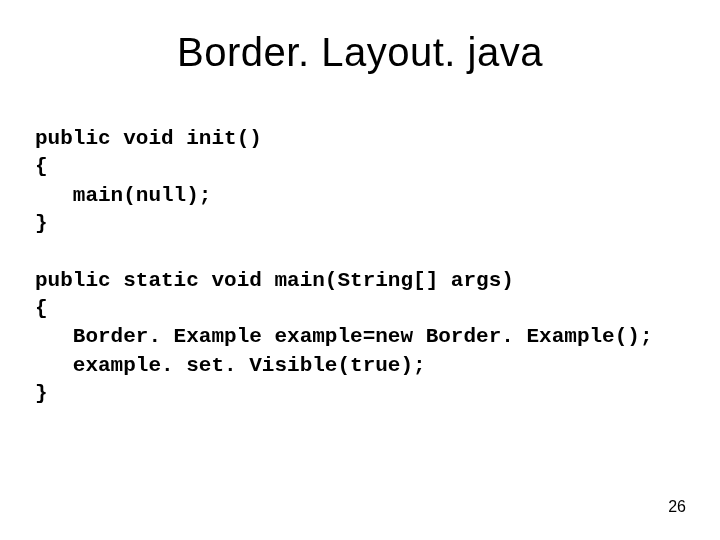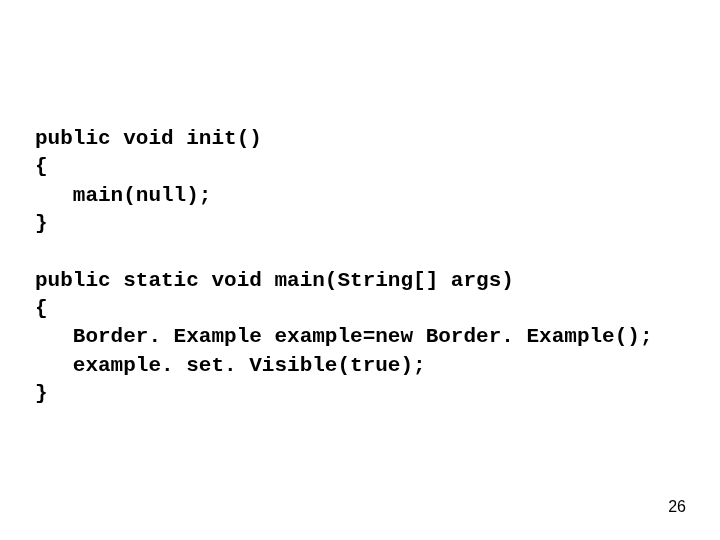--- a/index.html
+++ b/index.html
@@ -43,20 +43,21 @@
     bottom: 24px;
     right: 34px;
     font-size: 16px;
     color: #000000;
   }
 </style>
 </head>
 <body>
 
 <div class="slide">
+  <div class="title">Border. Layout. java</div>
 
   <div class="code-block">public void init()
 {
    main(null);
 }
 
 public static void main(String[] args)
 {
    Border. Example example=new Border. Example();
    example. set. Visible(true);

